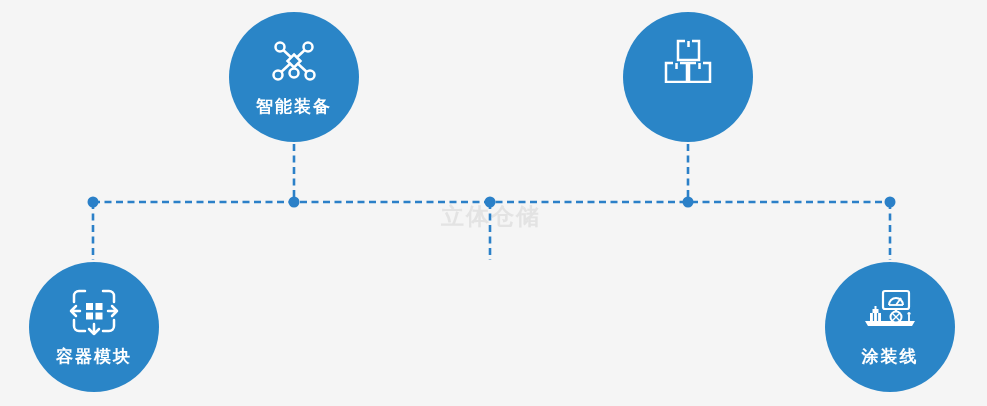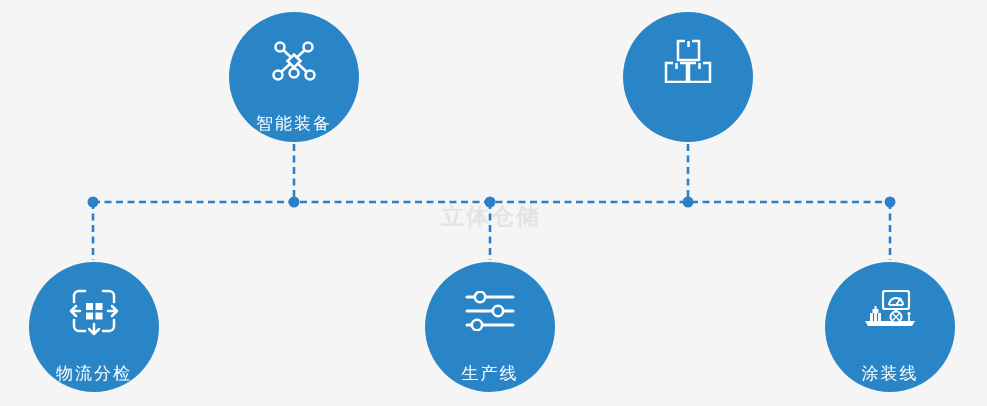--- a/index.html
+++ b/index.html
@@ -53,23 +53,23 @@
     padding-top:24px;
   }
   .node .icon{
     height:50px;
     display:flex;
     align-items:center;
     justify-content:center;
     color:#ffffff;
   }
   .node .label{
-    margin-top:26px;
+    margin-top:9px;
     font-size:17px;
-    font-weight:normal;
+    font-weight:bold;
     letter-spacing:2px;
     color:var(--label-text);
     white-space:nowrap;
   }
   .n-smart{left:229px;top:12px;}
   .n-warehouse{left:623px;top:12px;}
   .n-sorting{left:29px;top:262px;}
   .n-production{left:425px;top:262px;}
   .n-coating{left:825px;top:262px;}
   .fillnode{fill:var(--node-fill);}
@@ -145,40 +145,23 @@
           <path d="M27 40 V50 M22 45 l5 5 l5 -5"></path>
         </g>
         <g fill="#ffffff" stroke="none">
           <rect x="19" y="19" width="7" height="7"></rect>
           <rect x="28.5" y="19" width="7" height="7"></rect>
           <rect x="19" y="28.5" width="7" height="7"></rect>
           <rect x="28.5" y="28.5" width="7" height="7"></rect>
         </g>
       </svg>
     </span>
-    <span class="label">物流分检</span>
+    <span class="label">容器模块</span>
   </div>
 
-  <div class="node n-production">
-    <span class="icon">
-      <svg width="50" height="40" viewBox="0 0 50 40">
-        <g stroke="#ffffff" stroke-width="3" stroke-linecap="round" fill="none">
-          <path d="M2 6 H48"></path>
-          <path d="M2 20 H48"></path>
-          <path d="M2 34 H48"></path>
-        </g>
-        <g class="fillnode" stroke="#ffffff" stroke-width="2.6">
-          <circle cx="15" cy="6" r="5.2"></circle>
-          <circle cx="33" cy="20" r="5.2"></circle>
-          <circle cx="12" cy="34" r="5.2"></circle>
-        </g>
-      </svg>
-    </span>
-    <span class="label">生产线</span>
-  </div>
 
   <div class="node n-coating">
     <span class="icon">
       <svg width="62" height="46" viewBox="0 0 62 46">
         <polygon points="6,33 56,33 53,38 9,38" fill="#ffffff"></polygon>
         <rect x="24" y="3" width="26" height="18" rx="2" fill="none" stroke="#ffffff" stroke-width="2.2"></rect>
         <path d="M30 17 A7 7 0 0 1 44 17" fill="none" stroke="#ffffff" stroke-width="2"></path>
         <path d="M30 17 H44" stroke="#ffffff" stroke-width="1.8"></path>
         <path d="M37 17 L42 10" stroke="#ffffff" stroke-width="1.8"></path>
         <path d="M37 21 V25" stroke="#ffffff" stroke-width="2.4"></path>

